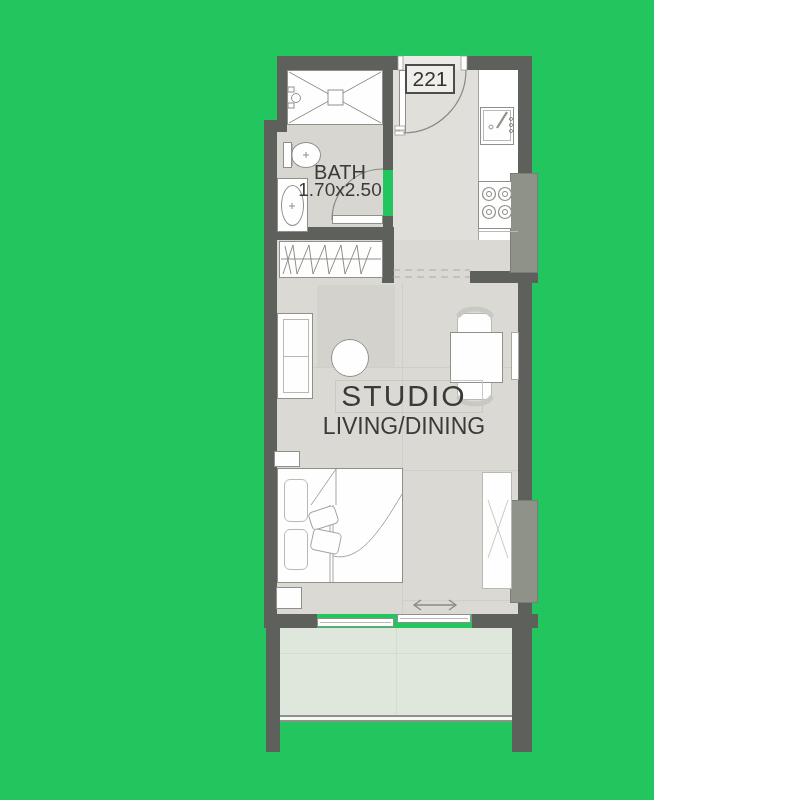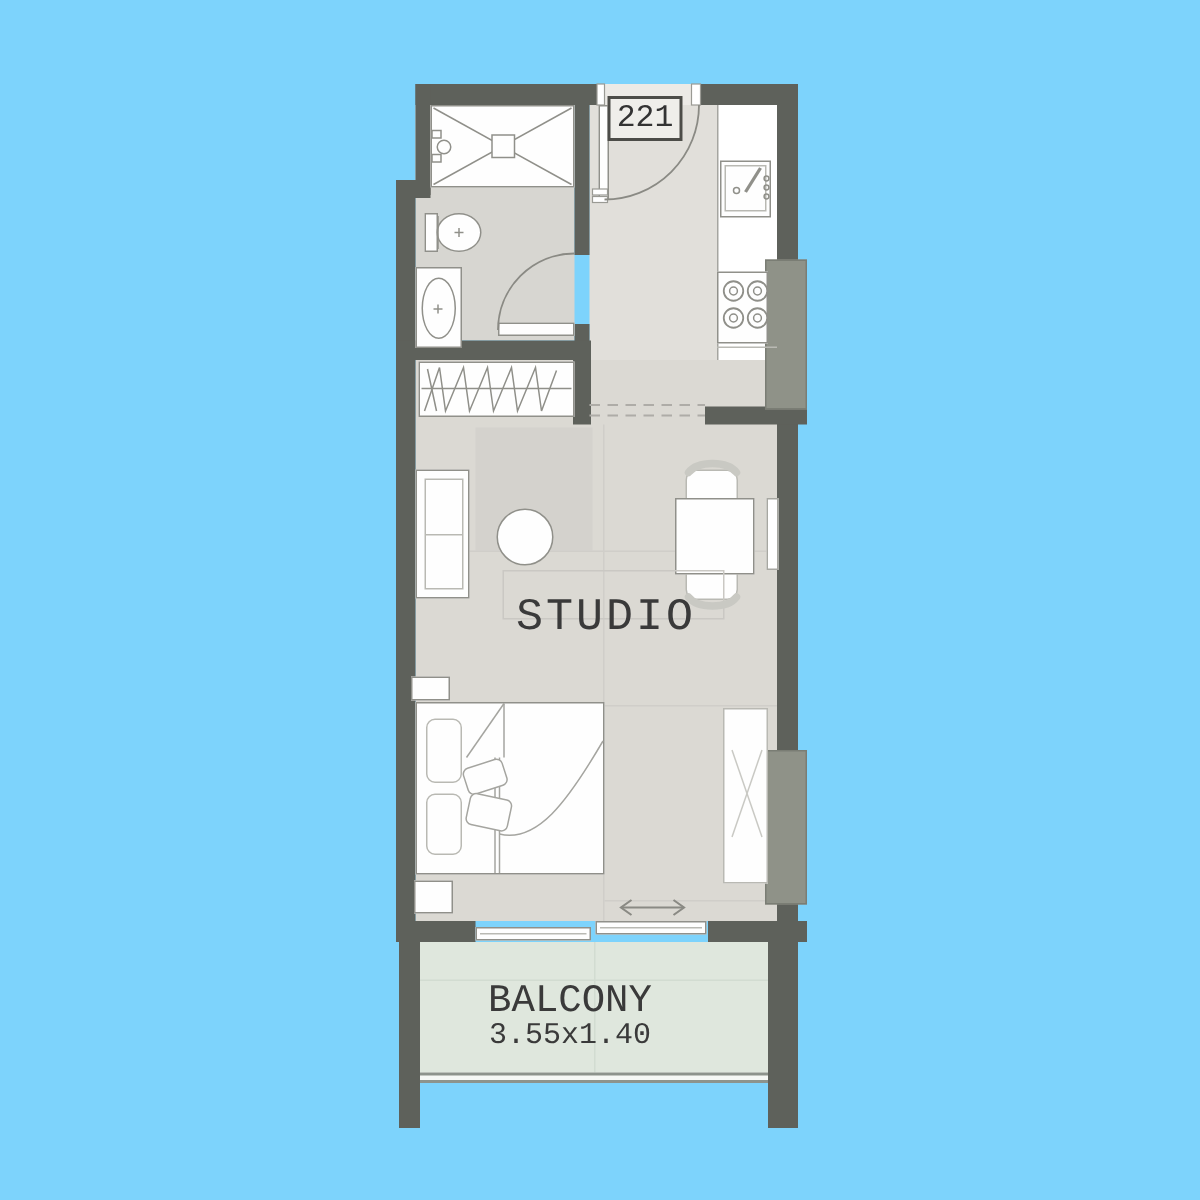--- a/index.html
+++ b/index.html
@@ -1,17 +1,17 @@
 <!DOCTYPE html>
 <html><head>
 <meta charset="utf-8">
 <style>
   html,body{margin:0;padding:0;background:#ffffff;}
-  #canvas{position:relative;width:800px;height:800px;background:#7dd3fc;overflow:hidden;
-          font-family:Liberation Mono, monospace;color:#3a3a3a;}
+  #canvas{position:relative;width:654px;height:800px;background:#22c55e;overflow:hidden;
+          font-family:Liberation Sans, sans-serif;color:#3a3a3a;}
   .wall{position:absolute;background:#5e615b;}
   .floor{position:absolute;}
   .furn{position:absolute;background:#fefefe;border:1px solid #90908a;box-sizing:border-box;}
   .furn-light{position:absolute;background:#fefefe;border:1px solid #b9b9b3;box-sizing:border-box;}
   .shaft{position:absolute;background:#8f9288;border:1px solid #7a7d74;box-sizing:border-box;}
   .seam{position:absolute;background:#d0cec9;}
   .bseam{position:absolute;background:#d2dcd1;}
   .label{position:absolute;text-align:center;color:#3a3a3a;}
   .label .l1{display:block;}
   .label .l2{display:block;}
@@ -185,24 +185,25 @@
       <line x1="414" y1="605" x2="456" y2="605"></line>
       <polyline points="421,600 414,605 421,610"></polyline>
       <polyline points="449,600 456,605 449,610"></polyline>
     </g>
   </svg>
 
   <div id="unit-badge">
     <span>221</span>
   </div>
 
-
-
-  <div class="label" style="left:279px;top:381px;width:250px;margin-top:16px;">
+  <div class="label" style="left:270px;top:163px;width:140px;">
+    <span class="l1" style="font-size:20px;line-height:18px;">BATH</span>
+    <span class="l2" style="font-size:19px;line-height:17px;">1.70x2.50</span>
+  </div>
+
+
+  <div class="label" style="left:279px;top:381px;width:250px;">
     <span class="l1" style="font-size:30px;line-height:30px;letter-spacing:2px;">STUDIO</span>
+    <span class="l1" style="font-size:23px;line-height:30px;">LIVING/DINING</span>
   </div>
 
-  <div class="label" style="left:272px;top:654px;width:216px;">
-    <span class="l1" style="font-size:26px;line-height:26px;">BALCONY</span>
-    <span class="l2" style="font-size:20px;line-height:22px;">3.55x1.40</span>
-  </div>
 
 </div>
 
 </body></html>

